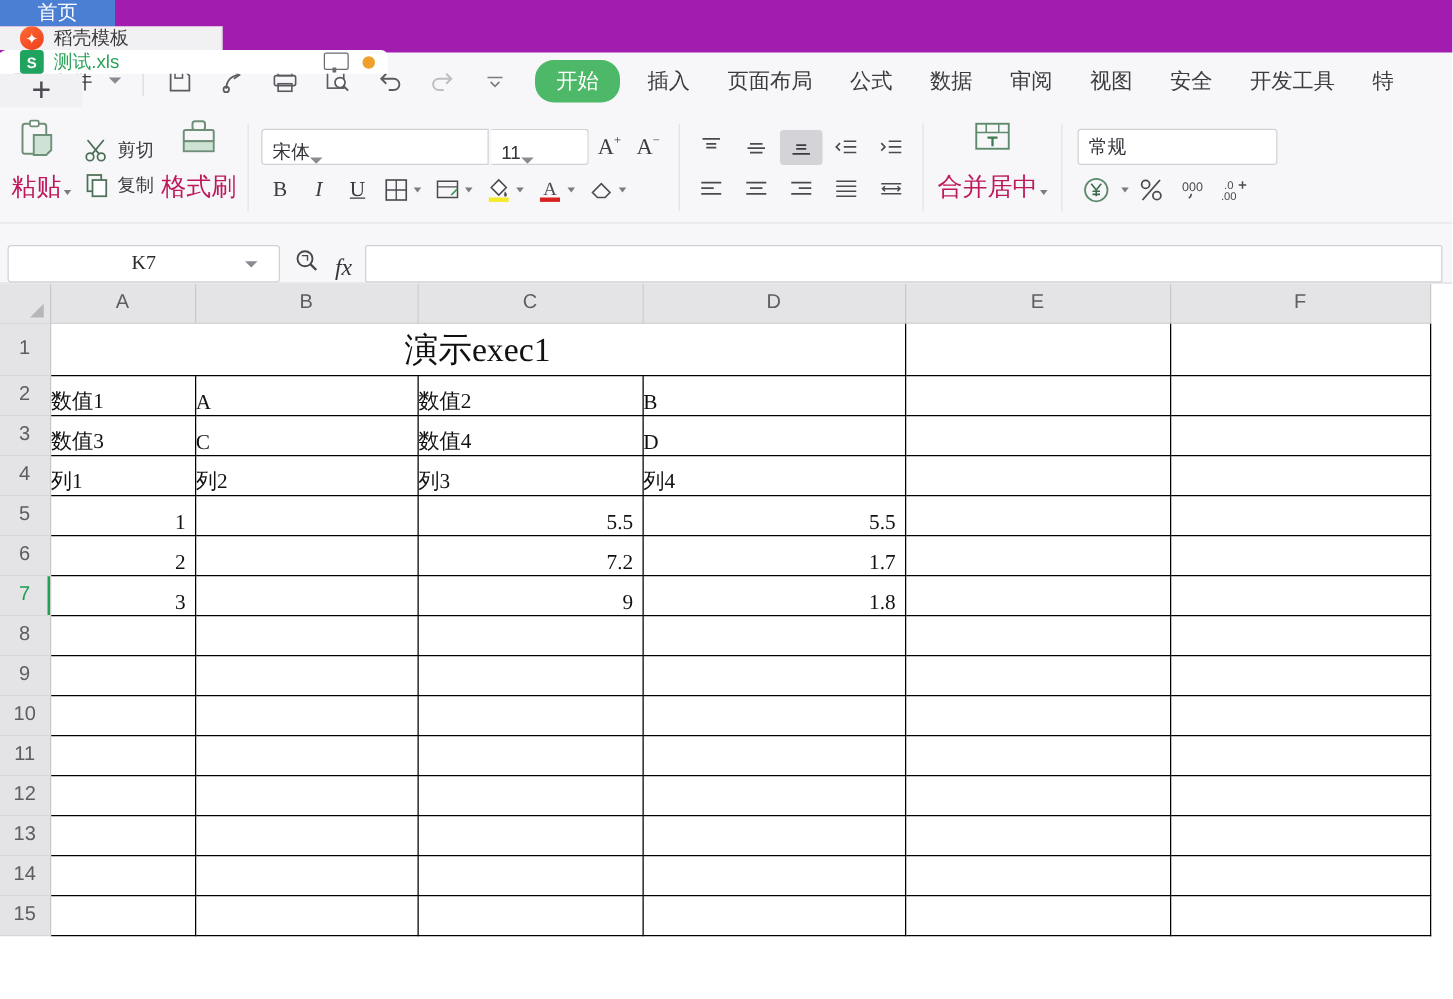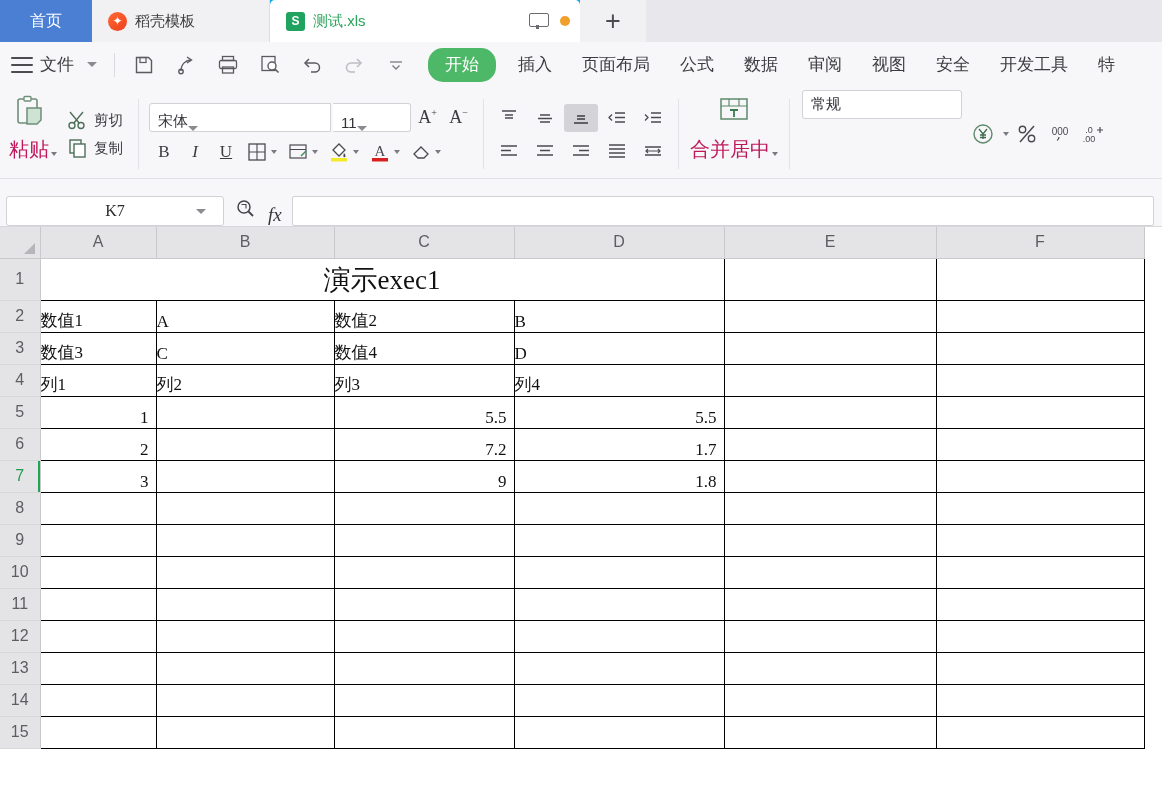--- a/index.html
+++ b/index.html
@@ -7,23 +7,24 @@
     width: 1162px; height: 799px;
     overflow: hidden;
     background: #fff;
     font-family: "Liberation Sans", "DejaVu Sans", sans-serif;
     -webkit-font-smoothing: antialiased;
   }
 
   
   .tabbar {
     height: 42px; width: 100%;
-    background: #0ea5e9;
-    display: flex; align-items: center;
+    background: #a21caf;
+    display: flex; align-items: flex-start;
     position: relative;
+    flex-direction: column;
   }
   .tab {
     height: 42px;
     display: flex; align-items: center;
     padding: 0 16px;
     font-size: 15px;
     position: relative;
     white-space: nowrap;
   }
   .tab-home {
@@ -196,21 +197,21 @@
   .fbtn-wide { width: 40px; gap: 2px; }
 
   .align-area { display: flex; flex-direction: column; justify-content: center; gap: 5px; padding: 0 4px; }
   .align-row { display: flex; align-items: center; gap: 2px; }
   .abtn {
     width: 34px; height: 28px;
     display: flex; align-items: center; justify-content: center;
     border-radius: 3px;
   }
   .abtn.sel { background: #d4d4d8; }
-  .num-area { display: flex; justify-content: center; gap: 6px; padding-left: 8px; }
+  .num-area { display: flex; flex-direction: column; justify-content: center; gap: 6px; padding-left: 8px; }
   .numfmt-box {
     width: 160px; height: 29px;
     border: 1px solid #d2d2d6; background: #fff; border-radius: 3px;
     display: flex; align-items: center; padding: 0 8px;
     font-size: 15px; color: #33333a;
   }
   .num-row { display: flex; align-items: center; gap: 3px; }
   .nbtn {
     height: 28px; min-width: 30px;
     display: flex; align-items: center; justify-content: center;
@@ -438,20 +439,28 @@
         </svg>
         <span>剪切</span>
       </div>
       <div class="small-btn">
         <svg width="22" height="22" viewBox="0 0 22 22">
           <rect x="3" y="3" width="11" height="13" fill="none" stroke="#4e6f58" stroke-width="1.4"></rect>
           <rect x="7" y="7" width="11" height="13" fill="#fff" stroke="#4e6f58" stroke-width="1.4"></rect>
         </svg>
         <span>复制</span>
       </div>
+    </div>
+    <div class="big-btn" style="width:60px">
+      <svg width="40" height="40" viewBox="0 0 40 40">
+        <rect x="15" y="3" width="10" height="7" rx="2" fill="none" stroke="#6f8f79" stroke-width="1.6"></rect>
+        <rect x="8" y="10" width="24" height="9" rx="1.5" fill="none" stroke="#6f8f79" stroke-width="1.6"></rect>
+        <rect x="8" y="19" width="24" height="8" fill="#cfe3d4" stroke="#6f8f79" stroke-width="1.5"></rect>
+      </svg>
+      <span class="lbl">格式刷</span>
     </div>
   </div>
 
   <div class="rb-sep"></div>
 
   <div class="font-area">
     <div class="font-row1">
       <div class="fname-box">
         <span>宋体</span>
         <span class="chev fbox-caret" style="margin:0"></span>

